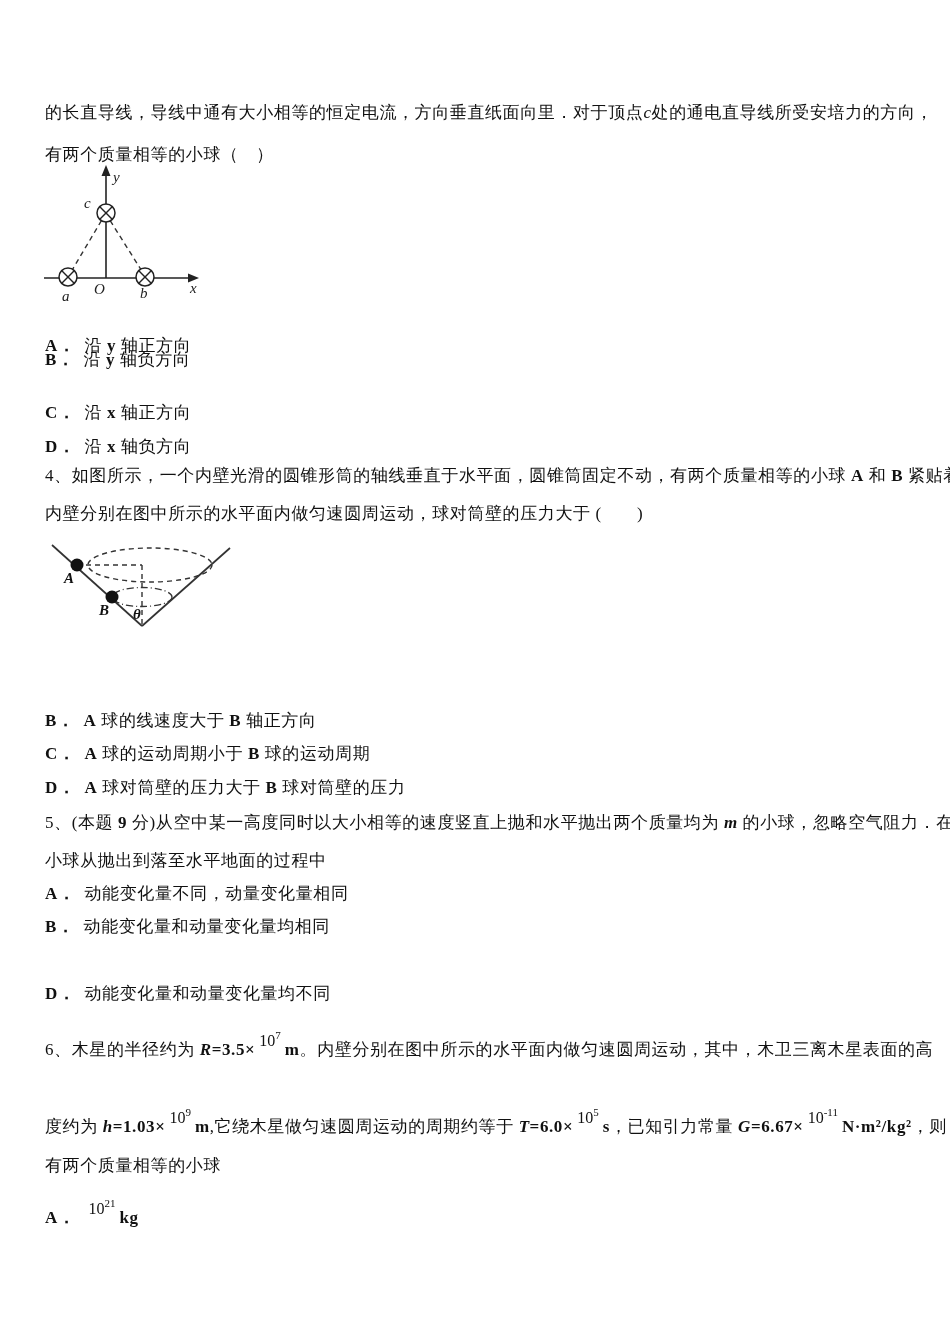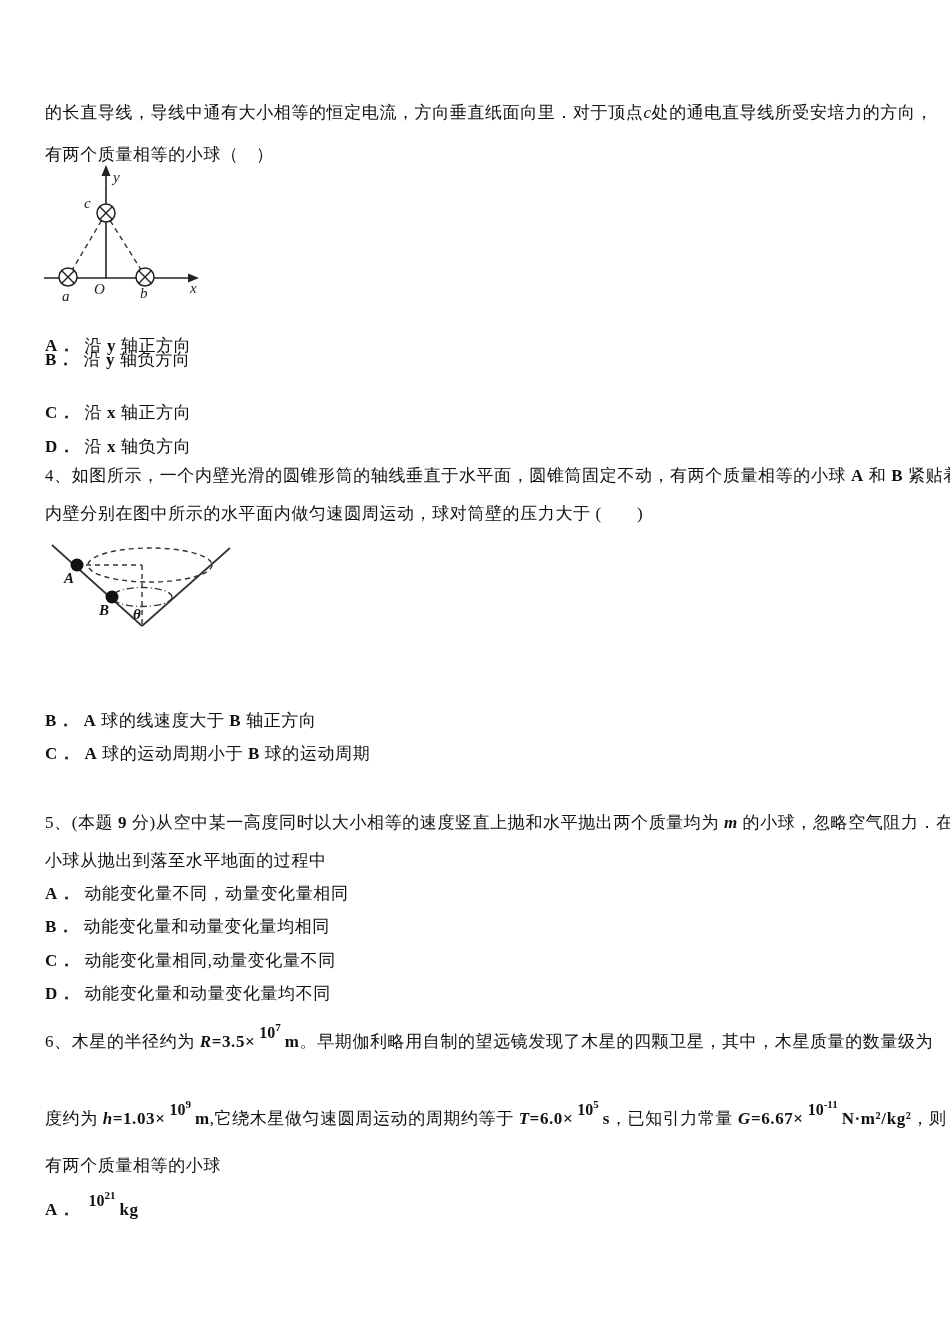--- a/index.html
+++ b/index.html
@@ -4,22 +4,22 @@
 <style>
   html,body{margin:0;padding:0;background:#ffffff;}
   .page{position:relative;width:950px;height:1344px;background:#fff;
         font-family:"Liberation Serif","DejaVu Serif",serif;
         font-size:17px;color:#111;letter-spacing:0.6px;overflow:hidden;}
   .t{position:absolute;left:45px;line-height:24px;white-space:nowrap;}
   .b{font-weight:bold;}
   .i{font-style:italic;}
   .bi{font-weight:bold;font-style:italic;}
   .ol{margin-right:9px;}
-  .pw{display:inline-block;position:relative;top:-9px;font-weight:bold;
-      font-style:normal;font-size:16px;margin:0 4px;letter-spacing:0;}
+  .pw{display:inline-block;position:relative;top:-9px;font-weight:normal;
+      font-style:normal;font-size:16px;margin:8px 4px;letter-spacing:0;}
   .px{font-size:11px;vertical-align:7px;letter-spacing:0;}
   .fig{position:absolute;}
   svg{display:block;}
   .flabel{font-style:italic;font-size:15px;fill:#222;}
   .flabelb{font-style:italic;font-weight:bold;font-size:15px;fill:#111;}
   .ax{stroke:#222;stroke-width:1.6;fill:none;}
   .dash{stroke:#333;stroke-width:1.4;fill:none;stroke-dasharray:5 4;}
   .dashdot{stroke:#333;stroke-width:1.3;fill:none;stroke-dasharray:7 3 1 3;}
   .cone{stroke:#333;stroke-width:1.7;fill:none;}
   .symc{fill:#fff;stroke:#222;stroke-width:1.5;}
@@ -84,30 +84,30 @@
       <circle class="ball" cx="37" cy="27" r="6.5"></circle>
       <circle class="ball" cx="72" cy="59" r="6.5"></circle>
       <text class="flabelb" x="24" y="45">A</text>
       <text class="flabelb" x="59" y="77">B</text>
       <text class="flabelb" x="93" y="81">θ</text>
     </svg>
   </div>
 
   <div class="t" style="top:709px"><span class="b ol">B．</span><span class="b">A</span><span> 球的线速度大于 </span><span class="b">B</span><span> 轴正方向</span></div>
   <div class="t" style="top:742px"><span class="b ol">C．</span><span class="b">A</span><span> 球的运动周期小于 </span><span class="b">B</span><span> 球的运动周期</span></div>
+  <div class="t" style="top:776px"><span class="b ol">D．</span><span class="b">A</span><span> 球对筒壁的压力大于 </span><span class="b">B</span><span> 球对筒壁的压力</span></div>
 
   <div class="t" style="top:811px"><span>5、(本题 </span><span class="b">9</span><span> 分)从空中某一高度同时以大小相等的速度竖直上抛和水平抛出两个质量均为 </span><span class="bi">m</span><span> 的小球，忽略空气阻力．在</span></div>
   <div class="t" style="top:882px"><span class="b ol">A．</span><span>动能变化量不同，动量变化量相同</span></div>
 
   <div class="t" style="top:849px">小球从抛出到落至水平地面的过程中</div>
   <div class="t" style="top:915px"><span class="b ol">B．</span><span>动能变化量和动量变化量均相同</span></div>
-  <div class="t" style="top:949px"><span class="b ol">C．</span><span>动能变化量相同,动量变化量不同</span></div>
   <div class="t" style="top:982px"><span class="b ol">D．</span><span>动能变化量和动量变化量均不同</span></div>
 
-  <div class="t" style="top:1024px"><span>6、木星的半径约为 </span><span class="bi">R</span><span class="b">=3.5×</span><span class="pw"><span>10</span><span class="px">7</span></span><span class="b">m</span><span>。早期伽利略用自制的望远镜发现了木星的四颗卫星，其中，木星质量的数量级为</span></div>
+  <div class="t" style="top:1024px"><span>6、木星的半径约为 </span><span class="bi">R</span><span class="b">=3.5×</span><span class="pw"><span>10</span><span class="px">7</span></span><span class="b">m</span><span>。内壁分别在图中所示的水平面内做匀速圆周运动，其中，木卫三离木星表面的高</span></div>
 
   <div class="t" style="top:1101px"><span>度约为 </span><span class="bi">h</span><span class="b">=1.03×</span><span class="pw"><span>10</span><span class="px">9</span></span><span class="b">m</span><span>,它绕木星做匀速圆周运动的周期约等于 </span><span class="bi">T</span><span class="b">=6.0×</span><span class="pw"><span>10</span><span class="px">5</span></span><span class="b">s</span><span>，已知引力常量 </span><span class="bi">G</span><span class="b">=6.67×</span><span class="pw"><span>10</span><span class="px">-11</span></span><span class="b">N·m²/kg²</span><span>，则</span></div>
 
   <div class="t" style="top:1154px">有两个质量相等的小球</div>
 
   <div class="t" style="top:1192px"><span class="b ol">A．</span><span class="pw"><span>10</span><span class="px">21</span></span><span class="b">kg</span></div>
 
 </div>
 
 </body></html>

